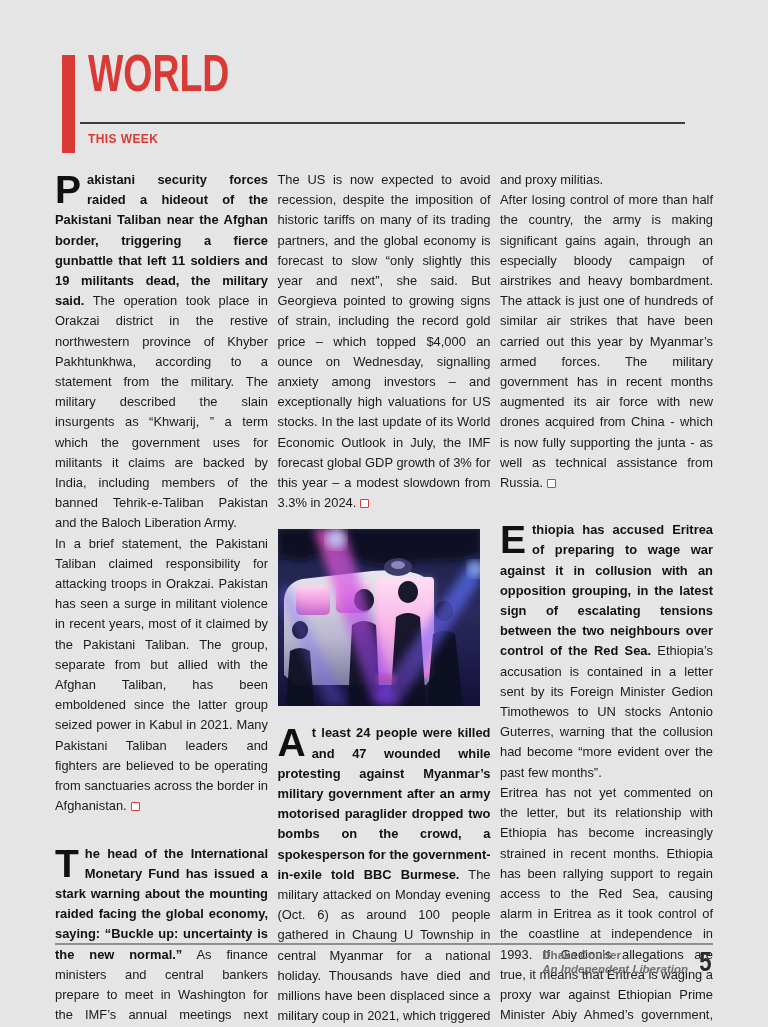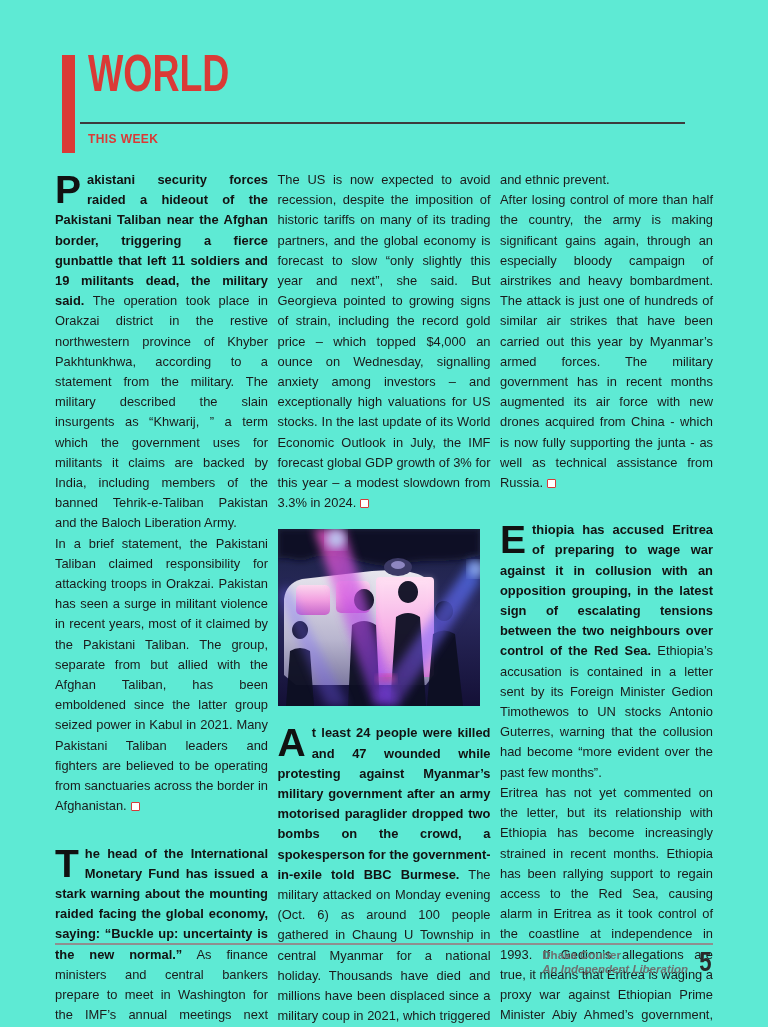--- a/index.html
+++ b/index.html
@@ -8,21 +8,21 @@
   }
   *{box-sizing:border-box;}
   html,body{margin:0;padding:0;background:#ffffff;}
   body{
     width:768px;height:1027px;
     font-family:"Liberation Sans", sans-serif;
     color:var(--ink);
     position:relative;
     overflow:hidden;
   }
-  .page{position:absolute;inset:0;background:#5eead4;}
+  .page{position:absolute;inset:0;background:#e5e5e5;}
 
   
   .accent-bar{
     position:absolute;left:62px;top:55px;width:13px;height:98px;
     background:var(--red);
   }
   .section-title{
     position:absolute;left:88px;top:48px;margin:0;
     font-size:48px;font-weight:800;color:var(--red);
     letter-spacing:0px;line-height:1;
@@ -174,21 +174,21 @@
           <circle cx="58" cy="10" r="10" fill="#bfe2ff" opacity="0.8" filter="url(#soft2)"></circle>
           <circle cx="198" cy="40" r="8" fill="#9fc0ff" opacity="0.8" filter="url(#soft2)"></circle>
         </svg>
       </figure>
 
       <p class="para"><span class="dropcap">A</span><b>t least 24 people were killed and 47 wounded while protesting against Myanmar’s military government after an army motorised paraglider dropped two bombs on the crowd, a spokesperson for the government-in-exile told BBC Burmese.</b>
         <span>The military attacked on Monday evening (Oct. 6) as around 100 people gathered in Chaung U Township in central Myanmar for a national holiday. Thousands have died and millions have been displaced since a military coup in 2021, which triggered a civil war with armed resistance groups</span></p>
     </div>
 
     <div class="col">
-      <p class="para">and ethnic prevent.</p>
+      <p class="para">and proxy militias.</p>
       <p class="para"><span>After losing control of more than half the country, the army is making significant gains again, through an especially bloody campaign of airstrikes and heavy bombardment. The attack is just one of hundreds of similar air strikes that have been carried out this year by Myanmar’s armed forces. The military government has in recent months augmented its air force with new drones acquired from China - which is now fully supporting the junta - as well as technical assistance from Russia.</span><span class="endmark"></span></p>
 
       <p class="para story-gap"><span class="dropcap">E</span><b>thiopia has accused Eritrea of preparing to wage war against it in collusion with an opposition grouping, in the latest sign of escalating tensions between the two neighbours over control of the Red Sea.</b>
         <span>Ethiopia’s accusation is contained in a letter sent by its Foreign Minister Gedion Timothewos to UN stocks Antonio Guterres, warning that the collusion had become “more evident over the past few months”.</span></p>
       <p class="para"><span>Eritrea has not yet commented on the letter, but its relationship with Ethiopia has become increasingly strained in recent months. Ethiopia has been rallying support to regain access to the Red Sea, causing alarm in Eritrea as it took control of the coastline at independence in 1993. If Gedion’s allegations are true, it means that Eritrea is waging a proxy war against Ethiopian Prime Minister Abiy Ahmed’s government, to prevent it from launching a military incursion into Eritrea to seize ports along the Red Sea.</span></p>
     </div>
 
   </div>
 
   <div class="footer-rule"></div>

